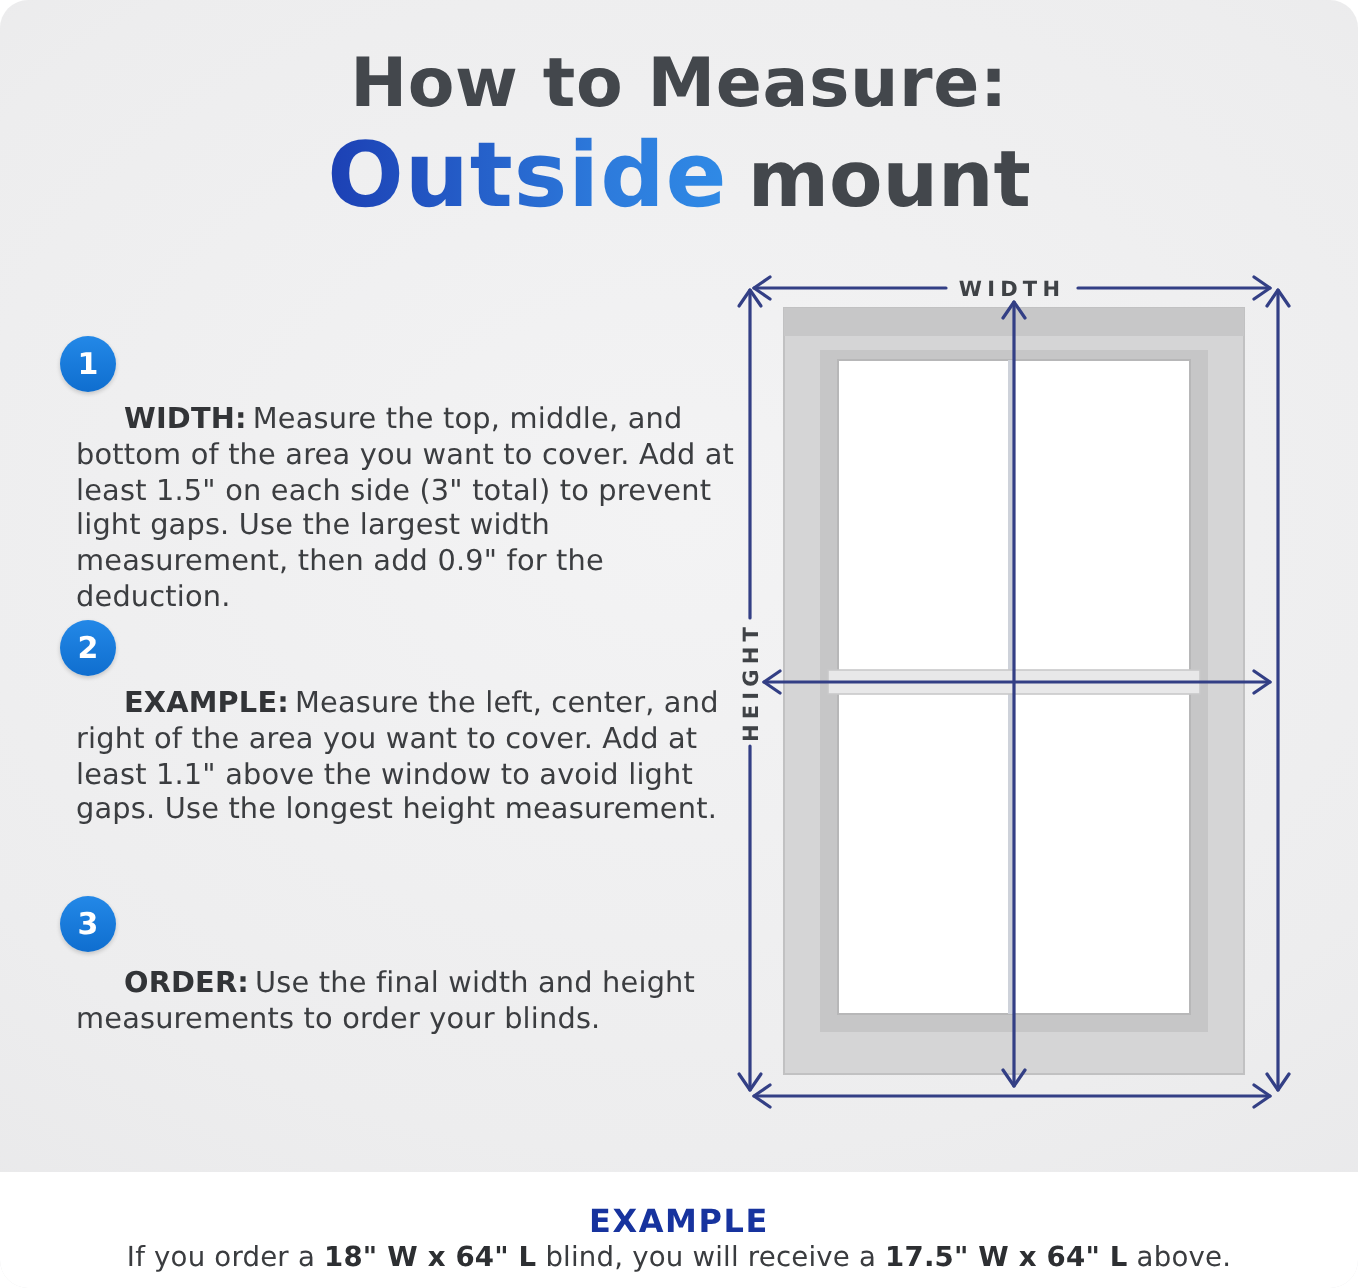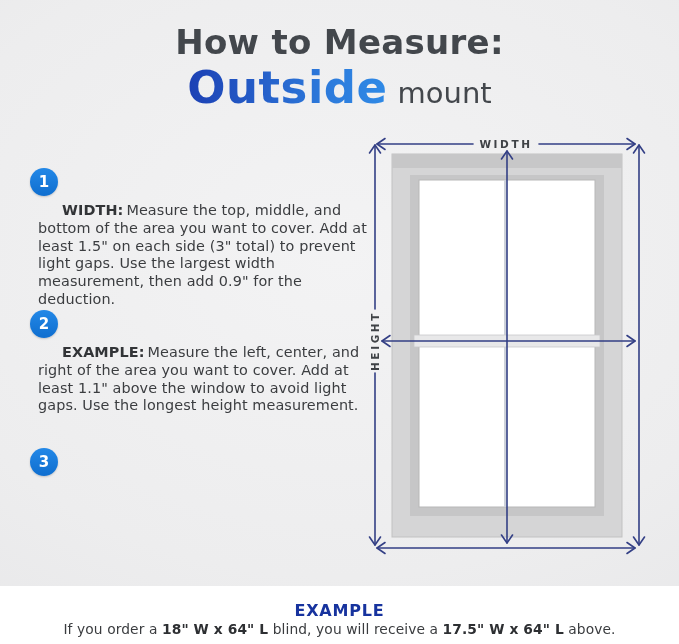--- a/index.html
+++ b/index.html
@@ -1,31 +1,32 @@
 <!DOCTYPE html>
 <html><head>
 <meta charset="utf-8">
 <style>
   html,body{margin:0;padding:0;background:#fff;}
   .canvas{
     position:relative;width:679px;height:644px;overflow:hidden;
     font-family:"DejaVu Sans","Liberation Sans",sans-serif;
     background:radial-gradient(115% 90% at 50% 40%, #f3f3f4 0%, #ededee 55%, #e4e4e6 100%);
+    border-radius:14px;
   }
 
   
   .title-block{position:absolute;top:24px;left:0;width:100%;text-align:center;line-height:1.1;}
   .title-line1{font-size:34px;font-weight:700;color:#43474c;letter-spacing:.3px;}
   .title-line2{margin-top:2px;}
   .title-mount-type{
     font-size:45px;font-weight:700;letter-spacing:.5px;
     background:linear-gradient(90deg,#1c40b4 0%,#2d7bdc 70%,#2f8ae6 100%);
     -webkit-background-clip:text;background-clip:text;color:transparent;
   }
-  .title-mount-word{font-size:29px;font-weight:400;color:#43474c;margin-left:10px;}
+  .title-mount-word{font-size:39px;font-weight:700;color:#43474c;margin-left:10px;}
 
   
   .step-circle{
     position:absolute;width:28px;height:28px;border-radius:50%;
     background:linear-gradient(180deg,#2388e7 0%,#0f6ecf 100%);
     color:#fff;font-size:15px;font-weight:700;
     display:flex;align-items:center;justify-content:center;
     box-shadow:0 1px 2px rgba(0,0,0,.18);
   }
   .step-text{
@@ -81,20 +82,23 @@
   <div class="step-circle" id="circle-2">
     <span>2</span>
   </div>
   <p class="step-text" id="text-2">
     <strong>EXAMPLE:</strong><span>Measure the left, center, and right of the area you want to cover. Add at least 1.1" above the window to avoid light gaps. Use the longest height measurement.</span>
   </p>
 
   <div class="step-circle" id="circle-3">
     <span>3</span>
   </div>
+  <p class="step-text" id="text-3">
+    <strong>ORDER:</strong><span>Use the final width and height measurements to order your blinds.</span>
+  </p>
 
   <div class="diagram">
     <svg width="300" height="445" viewBox="0 0 300 445" xmlns="http://www.w3.org/2000/svg">
 
       <g>
         <rect x="38" y="26" width="230" height="383" fill="#d5d5d6" stroke="#c1c1c2" stroke-width="1"></rect>
         <rect x="38" y="26" width="230" height="14" fill="#c7c7c8"></rect>
         <rect x="56" y="47" width="194" height="341" fill="#c6c6c7"></rect>
         <rect x="65" y="52" width="176" height="327" fill="#ffffff" stroke="#b7b7b8" stroke-width="1"></rect>
         <rect x="150" y="52" width="2.4" height="327" fill="#ced2da"></rect>

